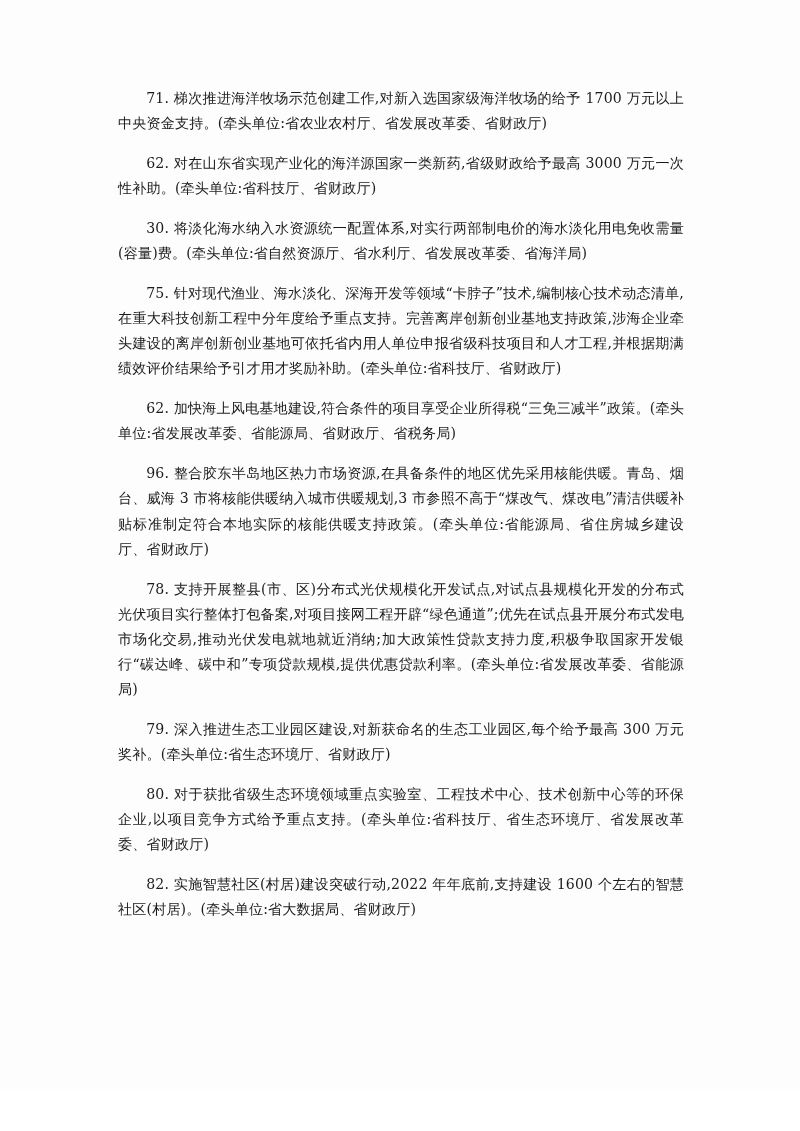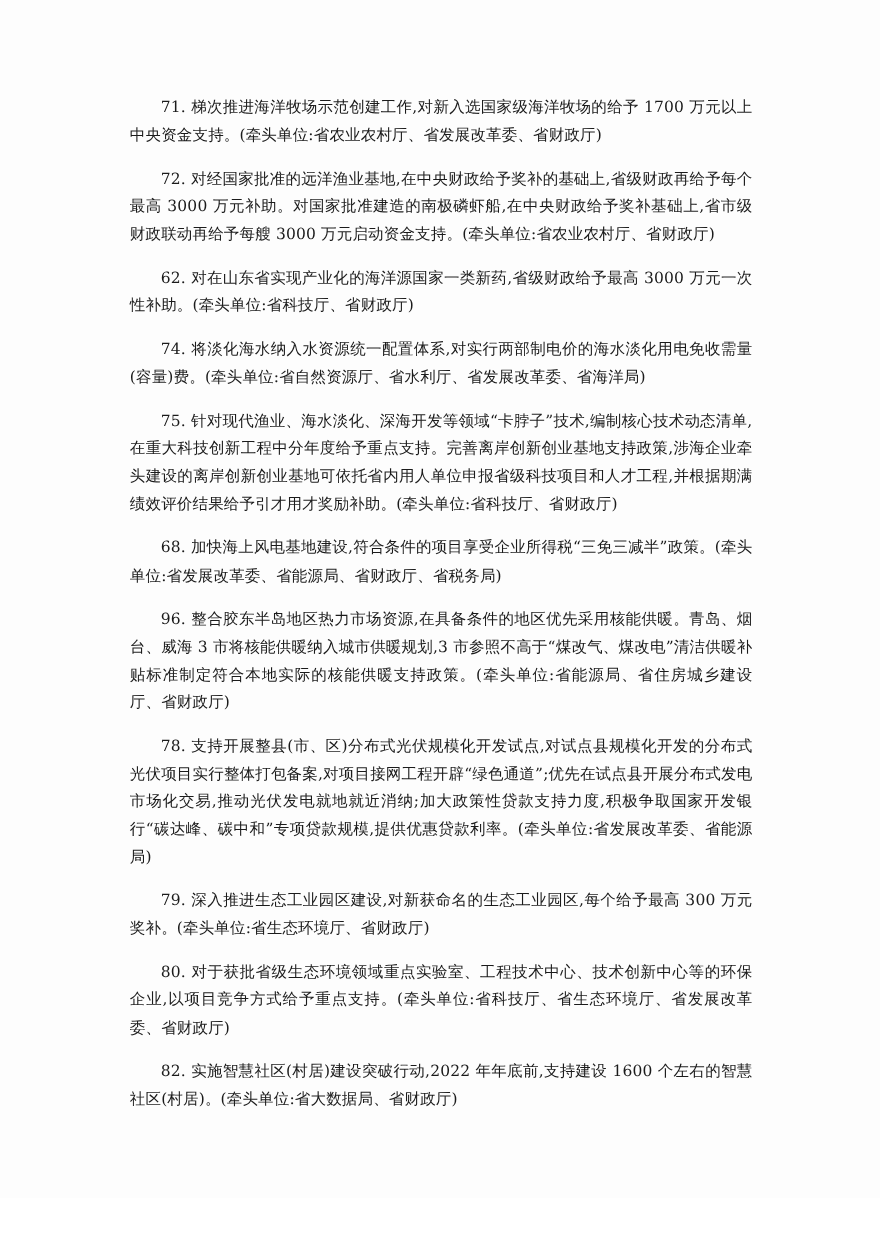--- a/index.html
+++ b/index.html
@@ -38,24 +38,23 @@
   .para:last-child {
     margin-bottom: 0;
   }
 </style>
 </head>
 <body>
 
 <div class="page">
   <div class="page-body">
     <p class="para">71. 梯次推进海洋牧场示范创建工作,对新入选国家级海洋牧场的给予 1700 万元以上中央资金支持。(牵头单位:省农业农村厅、省发展改革委、省财政厅)</p>
-    <p class="para">72. 对经国家批准的远洋渔业基地,在中央财政给予奖补的基础上,省级财政再给予每个最高 3000 万元补助。对国家批准建造的南极磷虾船,在中央财政给予奖补基础上,省市级财政联动再给予每艘 3000 万元启动资金支持。(牵头单位:省农业农村厅、省财政厅)</p>
     <p class="para">62. 对在山东省实现产业化的海洋源国家一类新药,省级财政给予最高 3000 万元一次性补助。(牵头单位:省科技厅、省财政厅)</p>
-    <p class="para">74. 将淡化海水纳入水资源统一配置体系,对实行两部制电价的海水淡化用电免收需量(容量)费。(牵头单位:省自然资源厅、省水利厅、省发展改革委、省海洋局)</p>
+    <p class="para">30. 将淡化海水纳入水资源统一配置体系,对实行两部制电价的海水淡化用电免收需量(容量)费。(牵头单位:省自然资源厅、省水利厅、省发展改革委、省海洋局)</p>
     <p class="para">75. 针对现代渔业、海水淡化、深海开发等领域“卡脖子”技术,编制核心技术动态清单,在重大科技创新工程中分年度给予重点支持。完善离岸创新创业基地支持政策,涉海企业牵头建设的离岸创新创业基地可依托省内用人单位申报省级科技项目和人才工程,并根据期满绩效评价结果给予引才用才奖励补助。(牵头单位:省科技厅、省财政厅)</p>
-    <p class="para">68. 加快海上风电基地建设,符合条件的项目享受企业所得税“三免三减半”政策。(牵头单位:省发展改革委、省能源局、省财政厅、省税务局)</p>
+    <p class="para">62. 加快海上风电基地建设,符合条件的项目享受企业所得税“三免三减半”政策。(牵头单位:省发展改革委、省能源局、省财政厅、省税务局)</p>
     <p class="para">96. 整合胶东半岛地区热力市场资源,在具备条件的地区优先采用核能供暖。青岛、烟台、威海 3 市将核能供暖纳入城市供暖规划,3 市参照不高于“煤改气、煤改电”清洁供暖补贴标准制定符合本地实际的核能供暖支持政策。(牵头单位:省能源局、省住房城乡建设厅、省财政厅)</p>
     <p class="para">78. 支持开展整县(市、区)分布式光伏规模化开发试点,对试点县规模化开发的分布式光伏项目实行整体打包备案,对项目接网工程开辟“绿色通道”;优先在试点县开展分布式发电市场化交易,推动光伏发电就地就近消纳;加大政策性贷款支持力度,积极争取国家开发银行“碳达峰、碳中和”专项贷款规模,提供优惠贷款利率。(牵头单位:省发展改革委、省能源局)</p>
     <p class="para">79. 深入推进生态工业园区建设,对新获命名的生态工业园区,每个给予最高 300 万元奖补。(牵头单位:省生态环境厅、省财政厅)</p>
     <p class="para">80. 对于获批省级生态环境领域重点实验室、工程技术中心、技术创新中心等的环保企业,以项目竞争方式给予重点支持。(牵头单位:省科技厅、省生态环境厅、省发展改革委、省财政厅)</p>
     <p class="para">82. 实施智慧社区(村居)建设突破行动,2022 年年底前,支持建设 1600 个左右的智慧社区(村居)。(牵头单位:省大数据局、省财政厅)</p>
   </div>
 </div>
 
 </body></html>

